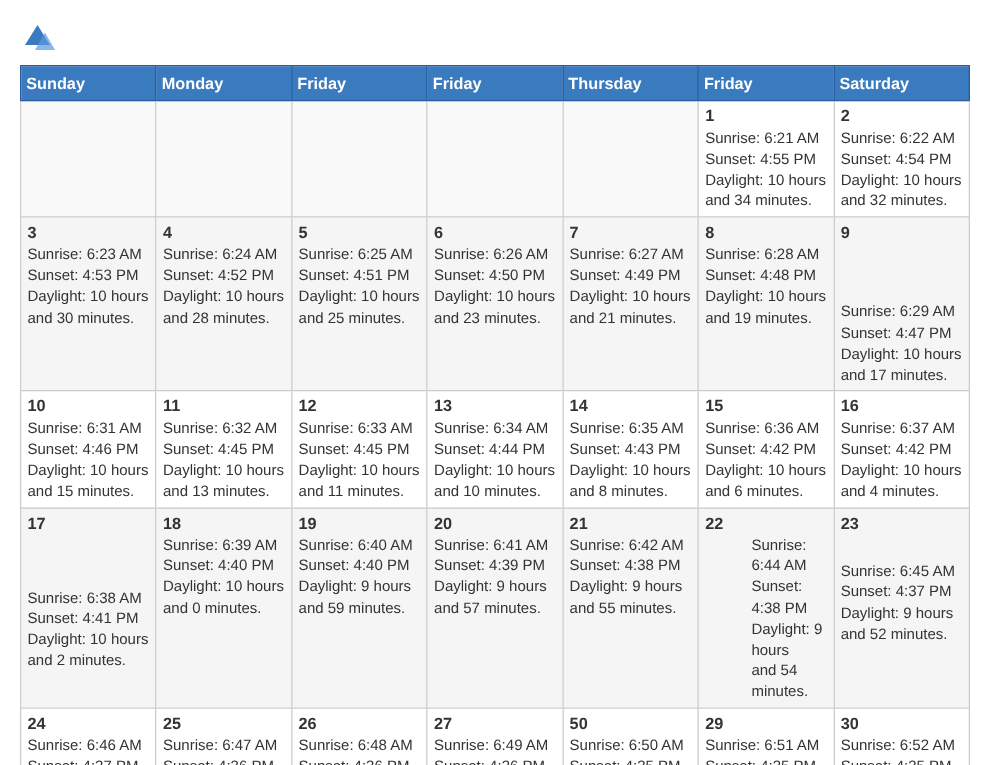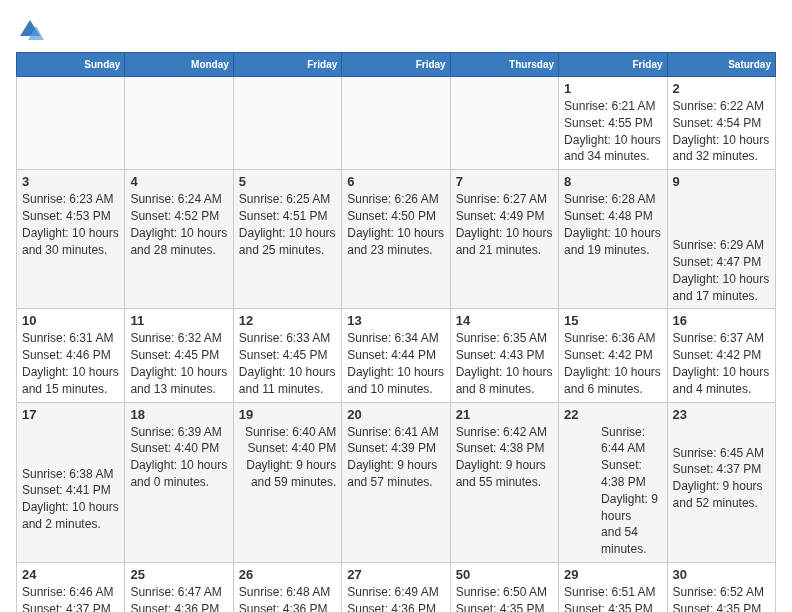--- a/index.html
+++ b/index.html
@@ -43,24 +43,24 @@
       color: #444;
     }
     table {
       width: 100%;
       border-collapse: collapse;
       table-layout: fixed;
     }
     thead tr th {
       background-color: #3a7abf;
       color: #fff;
-      font-size: 10px;
+      font-size: 13px;
       font-weight: bold;
       padding: 6px 4px;
-      text-align: right;
+      text-align: left;
       border: 1px solid #2a5a9f;
     }
     tbody tr td {
       border: 1px solid #ccc;
       vertical-align: top;
       padding: 4px 5px;
       font-size: 10.5px;
       color: #333;
       height: 88px;
       background: #fff;
@@ -249,21 +249,21 @@
         </td>
         <td>
           <span class="day-number">18</span>
           <div class="day-info" style="white-space: pre-line;">Sunrise: 6:39 AM
 Sunset: 4:40 PM
 Daylight: 10 hours
 and 0 minutes.</div>
         </td>
         <td>
           <span class="day-number">19</span>
-          <div class="day-info" style="white-space: pre-line; text-align: right;">Sunrise: 6:40 AM
+          <div class="day-info" style="white-space: pre-line;">Sunrise: 6:40 AM
 Sunset: 4:40 PM
 Daylight: 9 hours
 and 59 minutes.</div>
         </td>
         <td>
           <span class="day-number">20</span>
           <div class="day-info" style="white-space: pre-line;">Sunrise: 6:41 AM
 Sunset: 4:39 PM
 Daylight: 9 hours
 and 57 minutes.</div>

